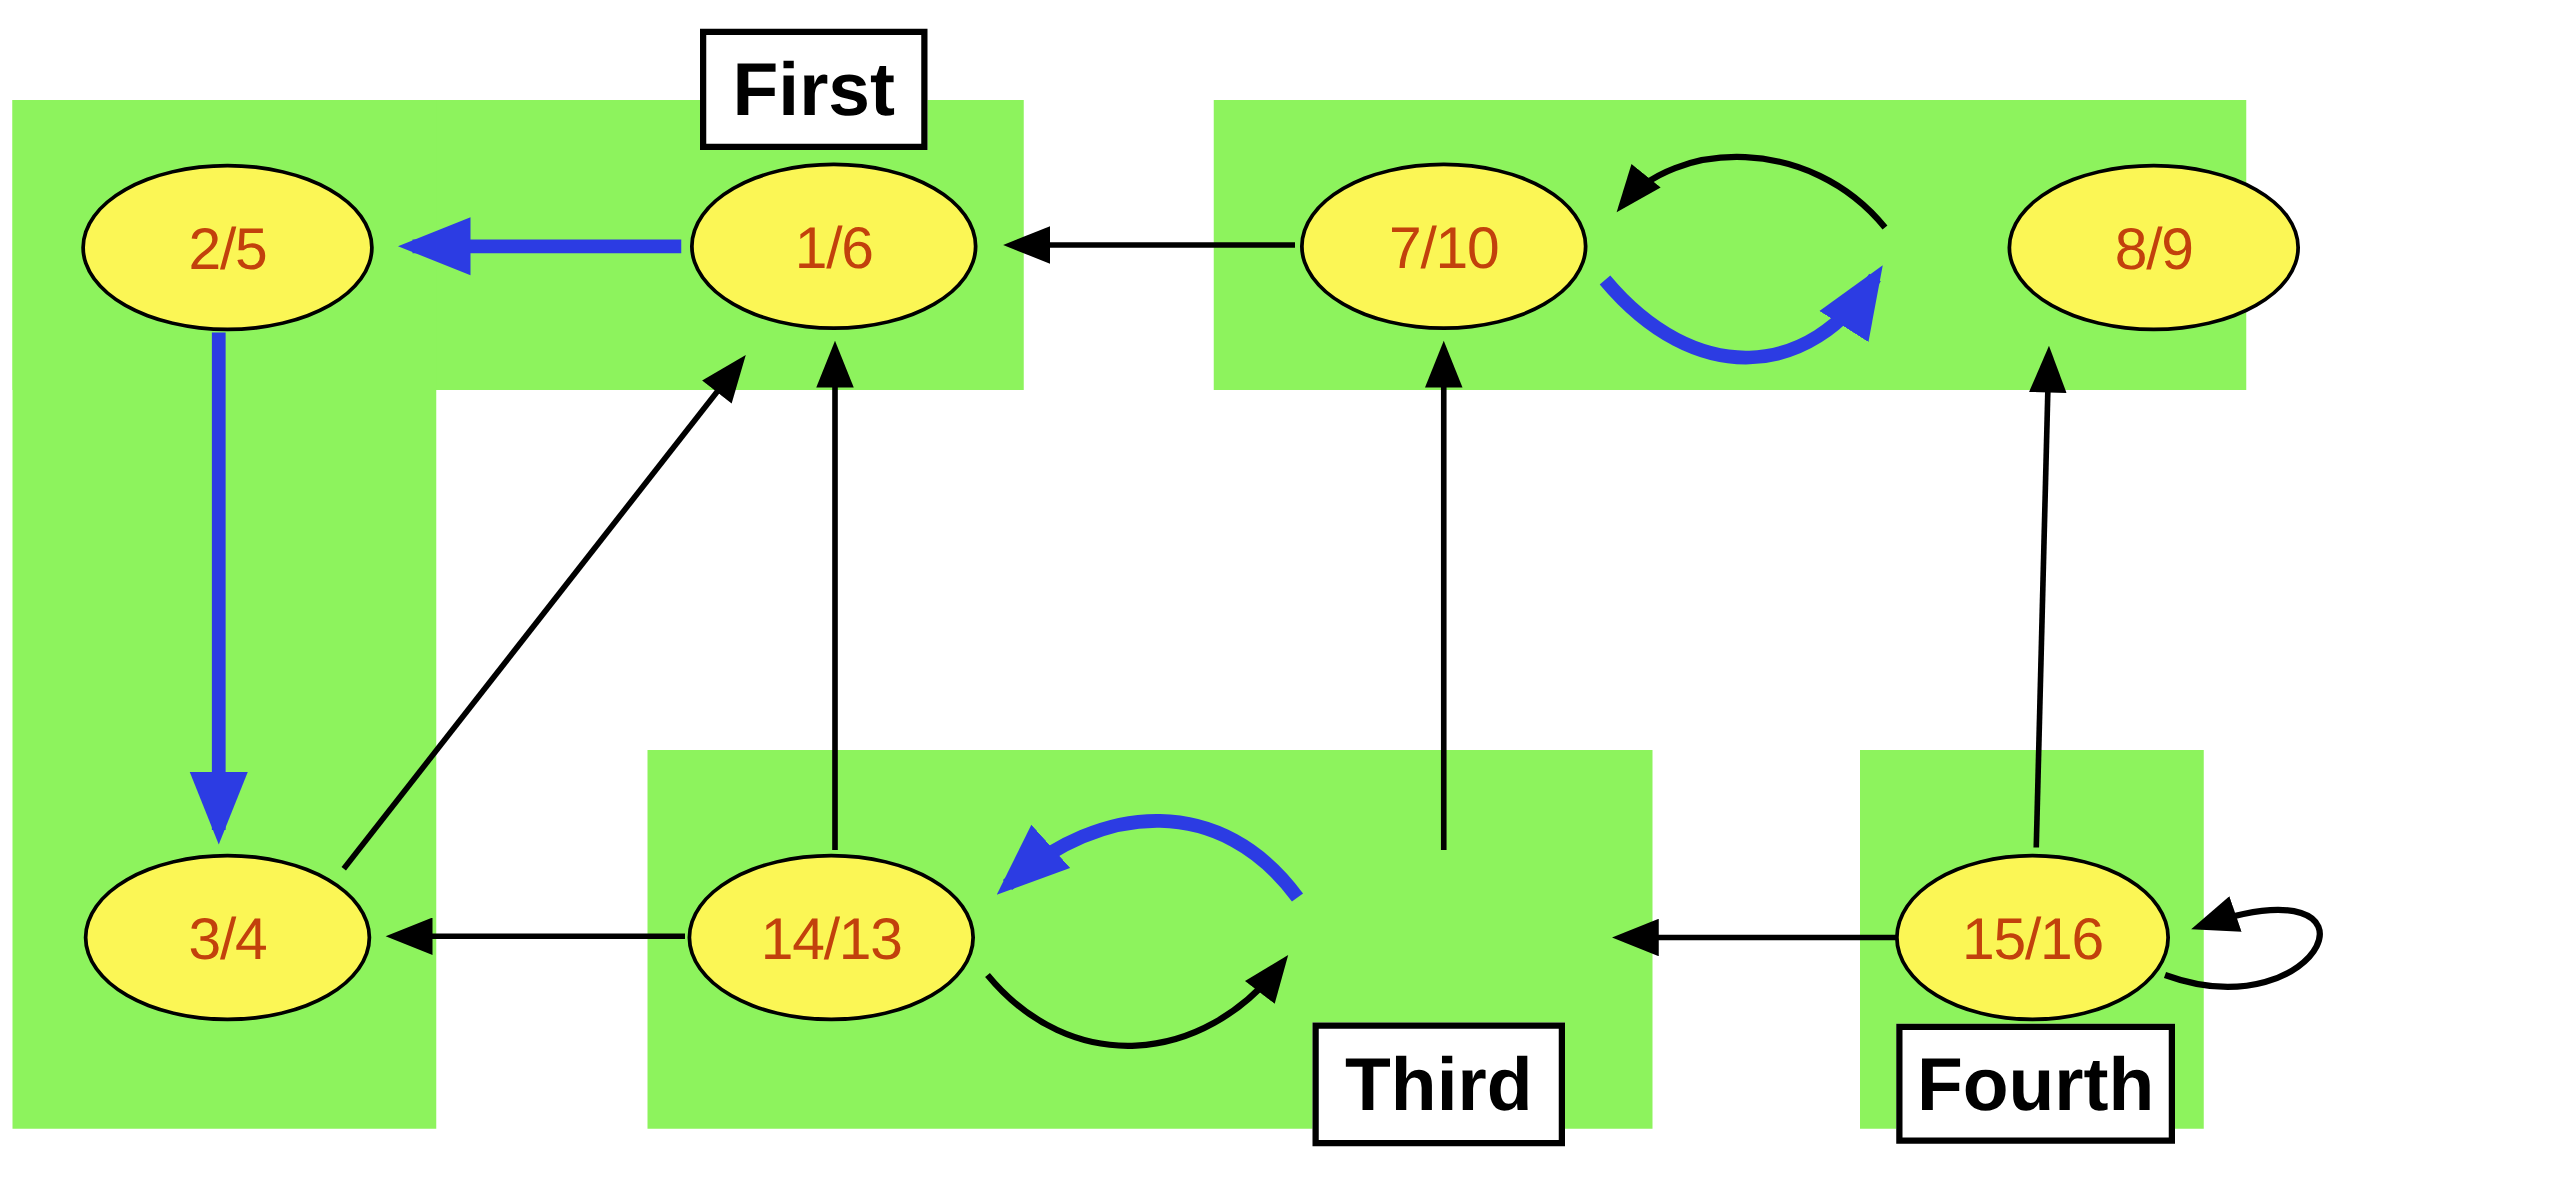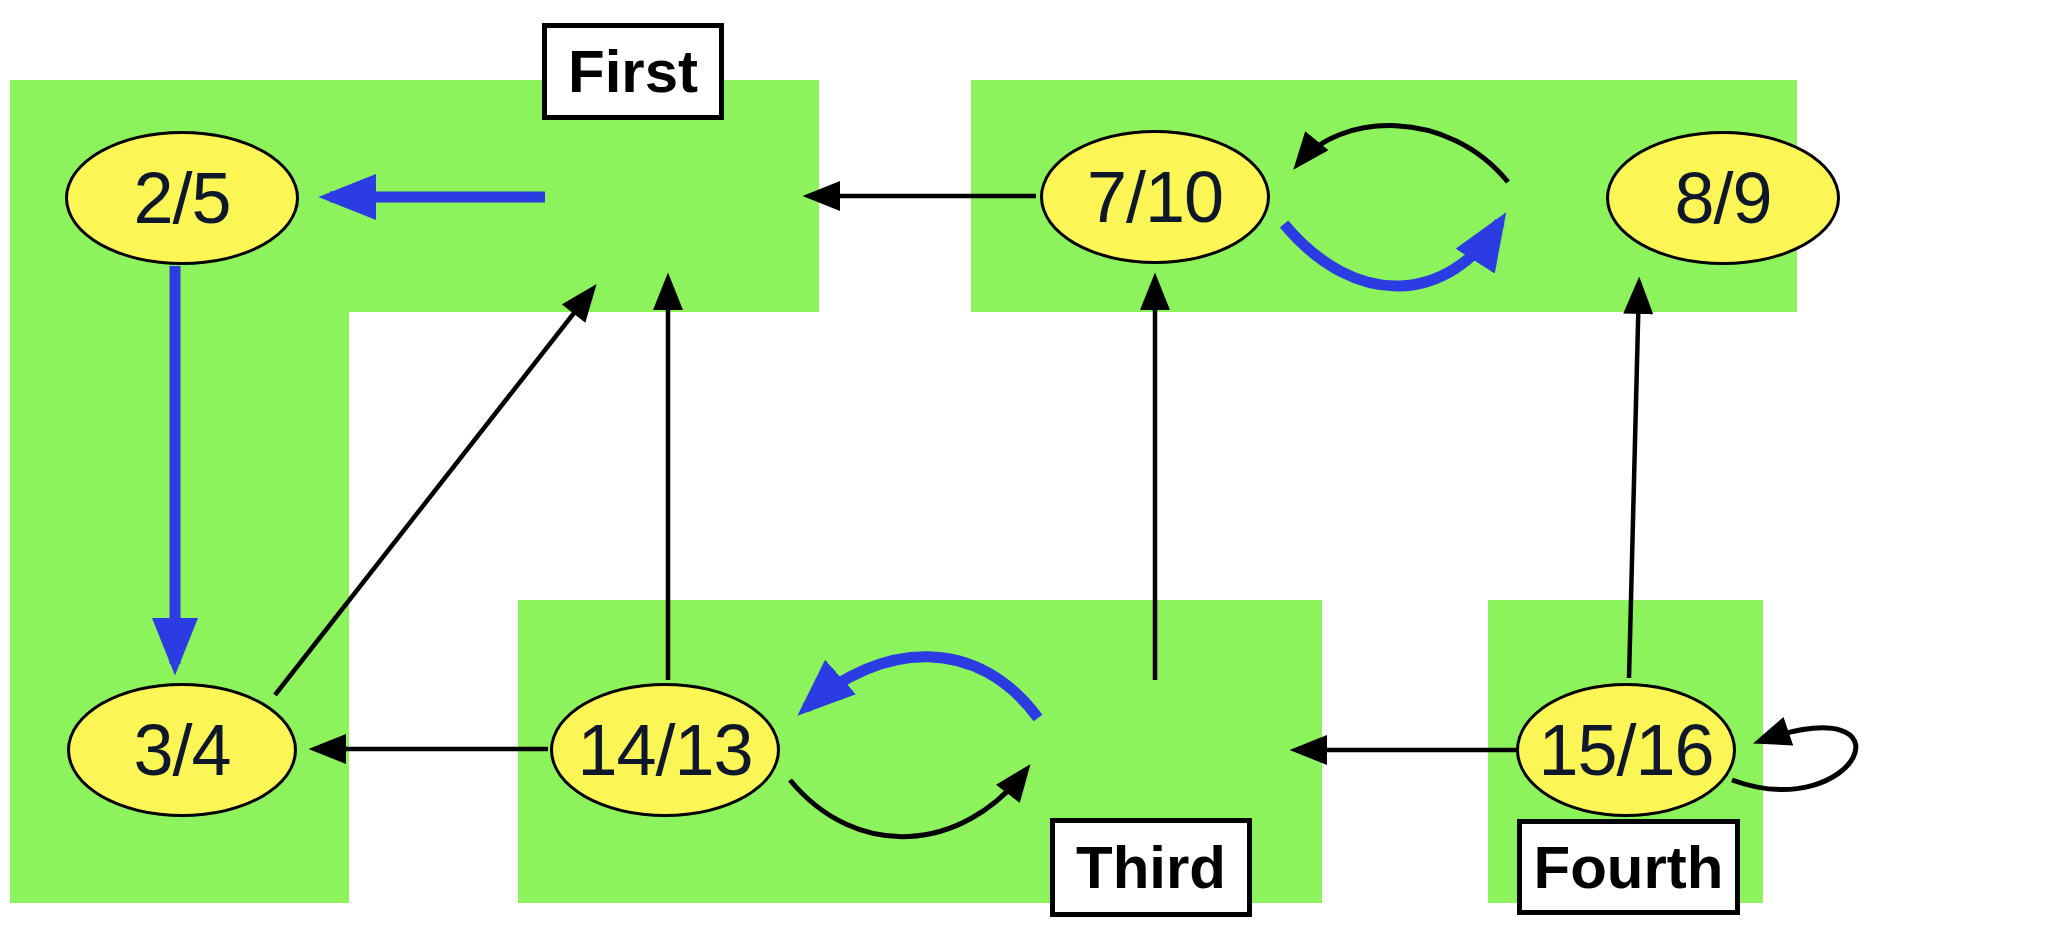--- a/index.html
+++ b/index.html
@@ -13,35 +13,35 @@
   #r-second{left:971px;top:80px;width:826px;height:232px;}
   #r-third{left:518px;top:600px;width:804px;height:303px;}
   #r-fourth{left:1488px;top:600px;width:275px;height:303px;}
 
   
   svg.edges{position:absolute;left:0;top:0;z-index:4;pointer-events:none;}
 
   
   .node{position:absolute;background:#FBF655;border:3.5px solid #000;border-radius:50%;
         display:flex;align-items:center;justify-content:center;z-index:3;box-sizing:border-box;}
-  .node span{font-size:72px;color:#0f172a;letter-spacing:-1px;}
+  .node span{font-size:47px;color:#c2410c;letter-spacing:-1px;}
   #n25  {left:65px;  top:131px; width:234px;height:134px;}
   #n16  {left:552px; top:130px; width:230px;height:134px;}
   #n710 {left:1040px;top:130px; width:230px;height:134px;text-align:right;}
   #n89  {left:1606px;top:131px; width:234px;height:134px;}
   #n34  {left:67px;  top:683px; width:230px;height:134px;}
   #n1213{left:550px; top:683px; width:230px;height:134px;}
   #n1114{left:1042px;top:683px; width:230px;height:134px;}
   #n1516{left:1516px;top:683px; width:220px;height:134px;}
 
   
   .glabel{position:absolute;background:#ffffff;border:5px solid #000;z-index:5;
           display:flex;align-items:center;justify-content:center;
           font-size:60px;font-weight:bold;color:#000;box-sizing:border-box;}
-  #g-first {left:542px; top:23px;  width:182px;height:97px;}
+  #g-first {left:560px; top:23px;  width:182px;height:97px;}
   #g-second{left:1023px;top:21px;  width:264px;height:98px;}
   #g-third {left:1050px;top:818px; width:202px;height:99px;}
   #g-fourth{left:1517px;top:819px; width:223px;height:96px;}
 </style>
 </head>
 <body>
 
 <div class="canvas">
 
   <div class="region" id="r-first-bar"></div>
@@ -73,20 +73,23 @@
     <path d="M 1155 680 L 1155 280" stroke="#000" stroke-width="4.5" fill="none" marker-end="url(#ab)"></path>
     <path d="M 790 780 C 856 860 962 854 1026 770" stroke="#000" stroke-width="5" fill="none" marker-end="url(#ab)"></path>
     <path d="M 1517 750 L 1297 750" stroke="#000" stroke-width="4.5" fill="none" marker-end="url(#ab)"></path>
     <path d="M 1629 678 L 1639 284" stroke="#000" stroke-width="4.5" fill="none" marker-end="url(#ab)"></path>
     <path d="M 1732 780 C 1858 826 1920 686 1760 741" stroke="#000" stroke-width="5" fill="none" marker-end="url(#ab)"></path>
   </svg>
 
   <div class="node" id="n25">
     <span>2/5</span>
   </div>
+  <div class="node" id="n16">
+    <span>1/6</span>
+  </div>
   <div class="node" id="n710">
     <span>7/10</span>
   </div>
   <div class="node" id="n89">
     <span>8/9</span>
   </div>
   <div class="node" id="n34">
     <span>3/4</span>
   </div>
   <div class="node" id="n1213">

